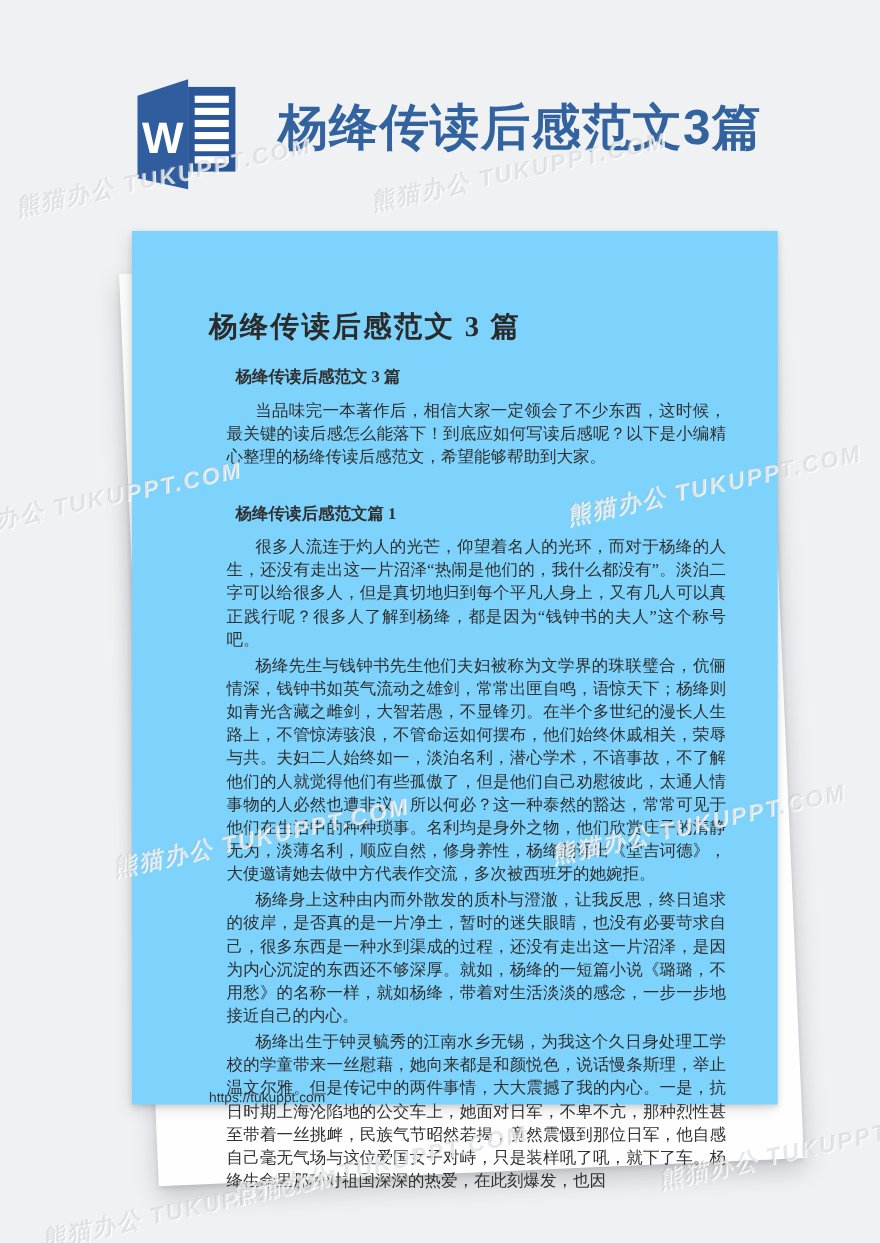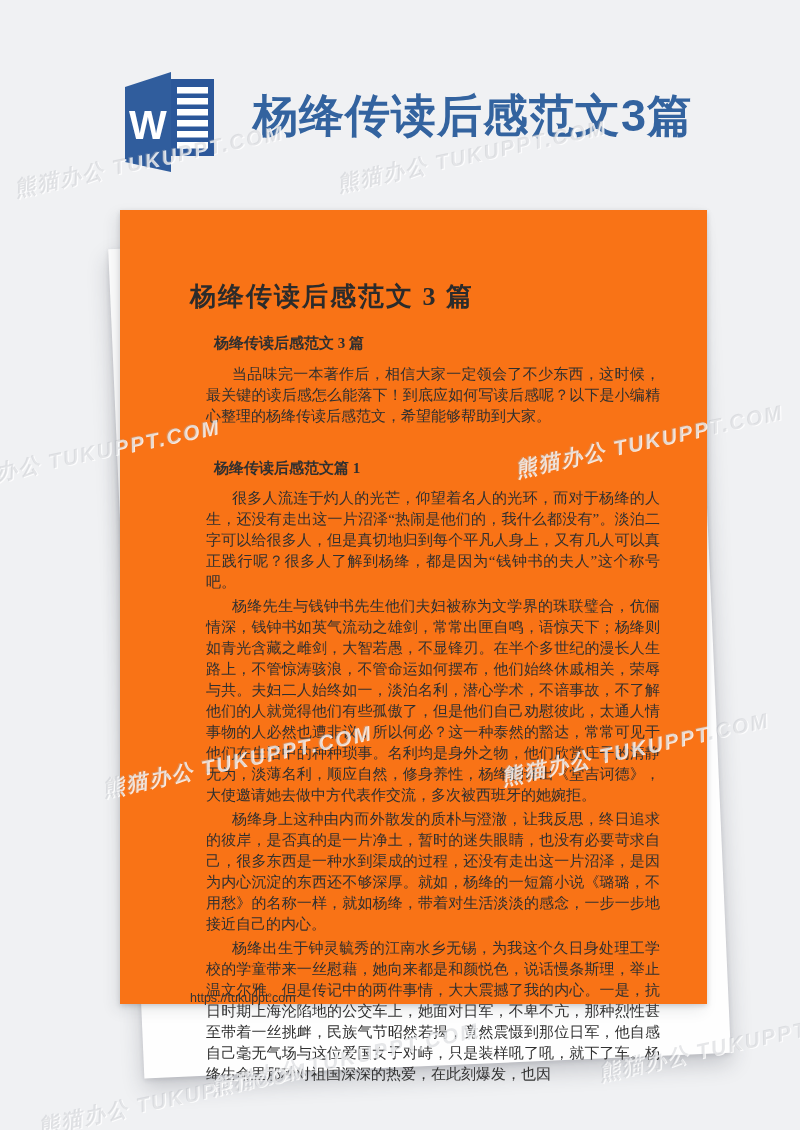--- a/index.html
+++ b/index.html
@@ -10,21 +10,21 @@
   
   .word-icon{position:absolute;left:95px;top:62px;width:122px;height:116px;}
   .header-title{position:absolute;left:253px;top:86px;width:520px;
                 font-family:"Liberation Sans","DejaVu Sans",sans-serif;
                 font-size:45px;font-weight:700;color:#33639f;letter-spacing:1px;white-space:nowrap;}
 
   
   .page-back{position:absolute;left:120px;top:210px;width:587px;height:830px;background:#fefefe;
              transform:translate(6px,26px) rotate(-2.5deg);
              box-shadow:0 10px 22px rgba(40,45,60,0.22), 0 2px 5px rgba(40,45,60,0.12);}
-  .page{position:absolute;left:120px;top:210px;width:587px;height:794px;background:#f97316;
+  .page{position:absolute;left:120px;top:210px;width:587px;height:794px;background:#7dd3fc;
         box-shadow:0 2px 5px rgba(40,45,60,0.18), -4px 6px 14px rgba(40,45,60,0.10);}
 
   
   .doc{position:absolute;left:0;top:0;right:0;bottom:0;padding:72px 47px 0 70px;
        color:#303030;font-size:15px;line-height:21px;}
   .doc-title{font-size:26px;line-height:30px;font-weight:700;letter-spacing:2px;margin:0 0 21px 0;color:#2b2b2b;}
   .doc-subtitle{font-size:15px;font-weight:700;padding-left:24px;margin:0 0 10px 0;}
   .doc p.body{margin:0 0 3px 16px;text-indent:26px;text-align:justify;font-family:Liberation Serif, serif;}
   .section-heading{font-size:15px;font-weight:700;padding-left:24px;margin:31px 0 9px 0;}
   .footer-link{position:absolute;left:70px;top:781px;

